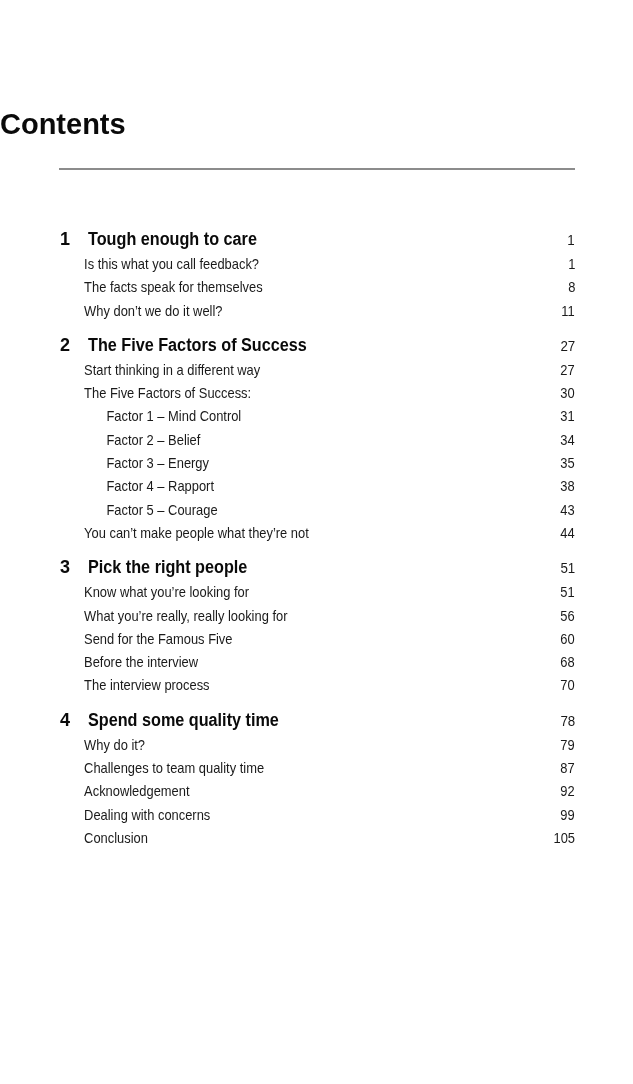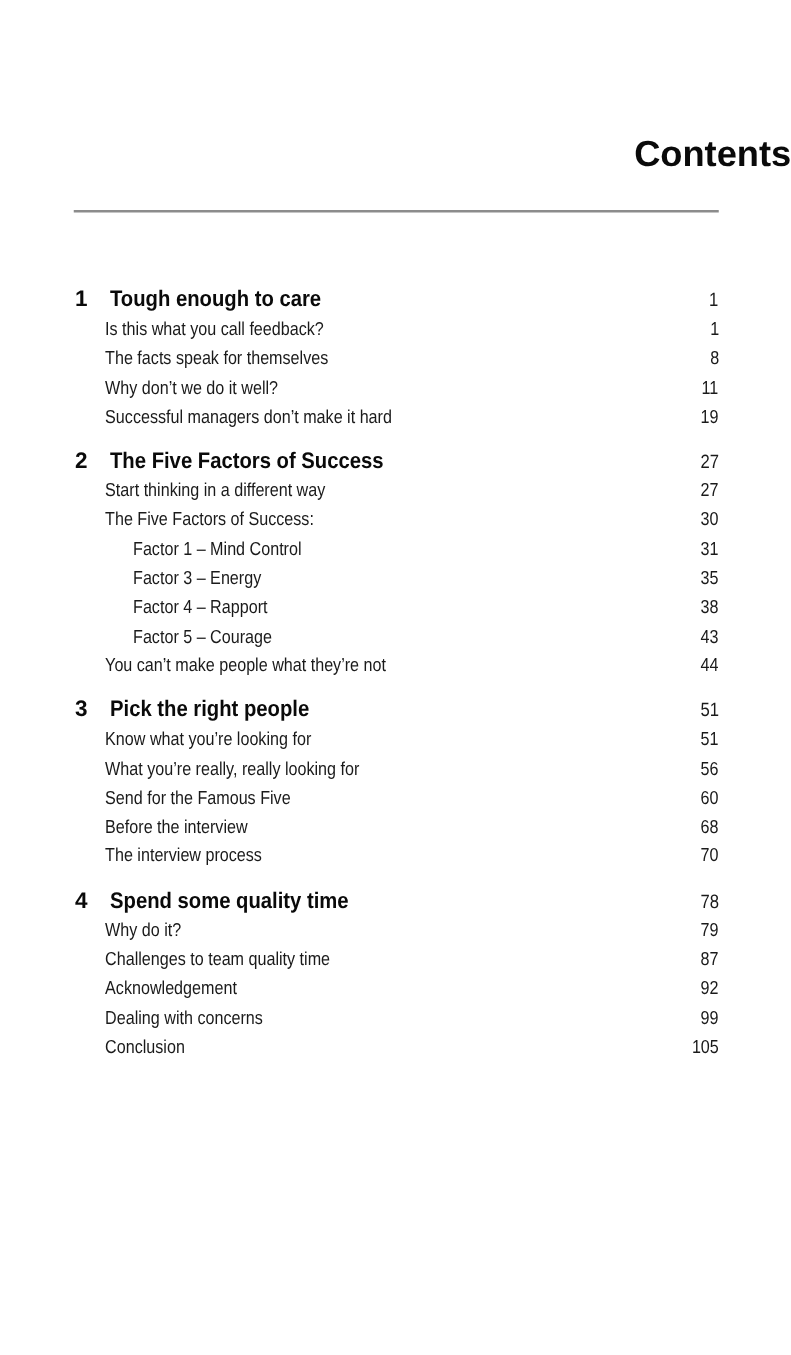--- a/index.html
+++ b/index.html
@@ -1,19 +1,19 @@
 <!DOCTYPE html>
 <html><head>
 <meta charset="utf-8">
 <style>
   html, body { margin: 0; padding: 0; background: #ffffff; }
   body { width: 633px; height: 1084px; position: relative; overflow: hidden; color: #111; }
   .title {
     position: absolute; left: 0; width: 633px; top: 106px;
-    text-align: right; font-family: "Liberation Sans", sans-serif;
+    text-align: left; font-family: "Liberation Sans", sans-serif;
     font-weight: bold; font-size: 29px; line-height: 36px; color: #0a0a0a;
   }
   .rule {
     position: absolute; left: 59px; width: 516px; top: 168px; height: 2px;
     background: #8c8c8c;
   }
   .toc { position: absolute; left: 60px; width: 515px; top: 227px; }
   .chapter { margin-bottom: 11px; }
   .row {
     display: flex; align-items: baseline; justify-content: space-between;
@@ -60,43 +60,43 @@
       <span class="page">1</span>
     </div>
     <div class="row">
       <span class="entry">The facts speak for themselves</span>
       <span class="page">8</span>
     </div>
     <div class="row">
       <span class="entry">Why don’t we do it well?</span>
       <span class="page">11</span>
     </div>
-    <div class="row">
-      <span class="entry">Successful managers don’t make it hard</span>
-      <span class="page">19</span>
-    </div>
   </div>
 
   <div class="chapter">
     <div class="row head">
       <span class="num">2</span>
       <span class="head-title">The Five Factors of Success</span>
       <span class="page">27</span>
     </div>
     <div class="row">
       <span class="entry">Start thinking in a different way</span>
       <span class="page">27</span>
     </div>
     <div class="row">
       <span class="entry">The Five Factors of Success:</span>
       <span class="page">30</span>
     </div>
     <div class="row">
       <span class="entry sub">Factor 1 – Mind Control</span>
       <span class="page">31</span>
+    </div>
+    <div class="row">
+      <span class="entry sub">Factor 2 – Belief</span>
+      <span class="page">34</span>
     </div>
     <div class="row">
       <span class="entry sub">Factor 3 – Energy</span>
       <span class="page">35</span>
     </div>
     <div class="row">
       <span class="entry sub">Factor 4 – Rapport</span>
       <span class="page">38</span>
     </div>
     <div class="row">

